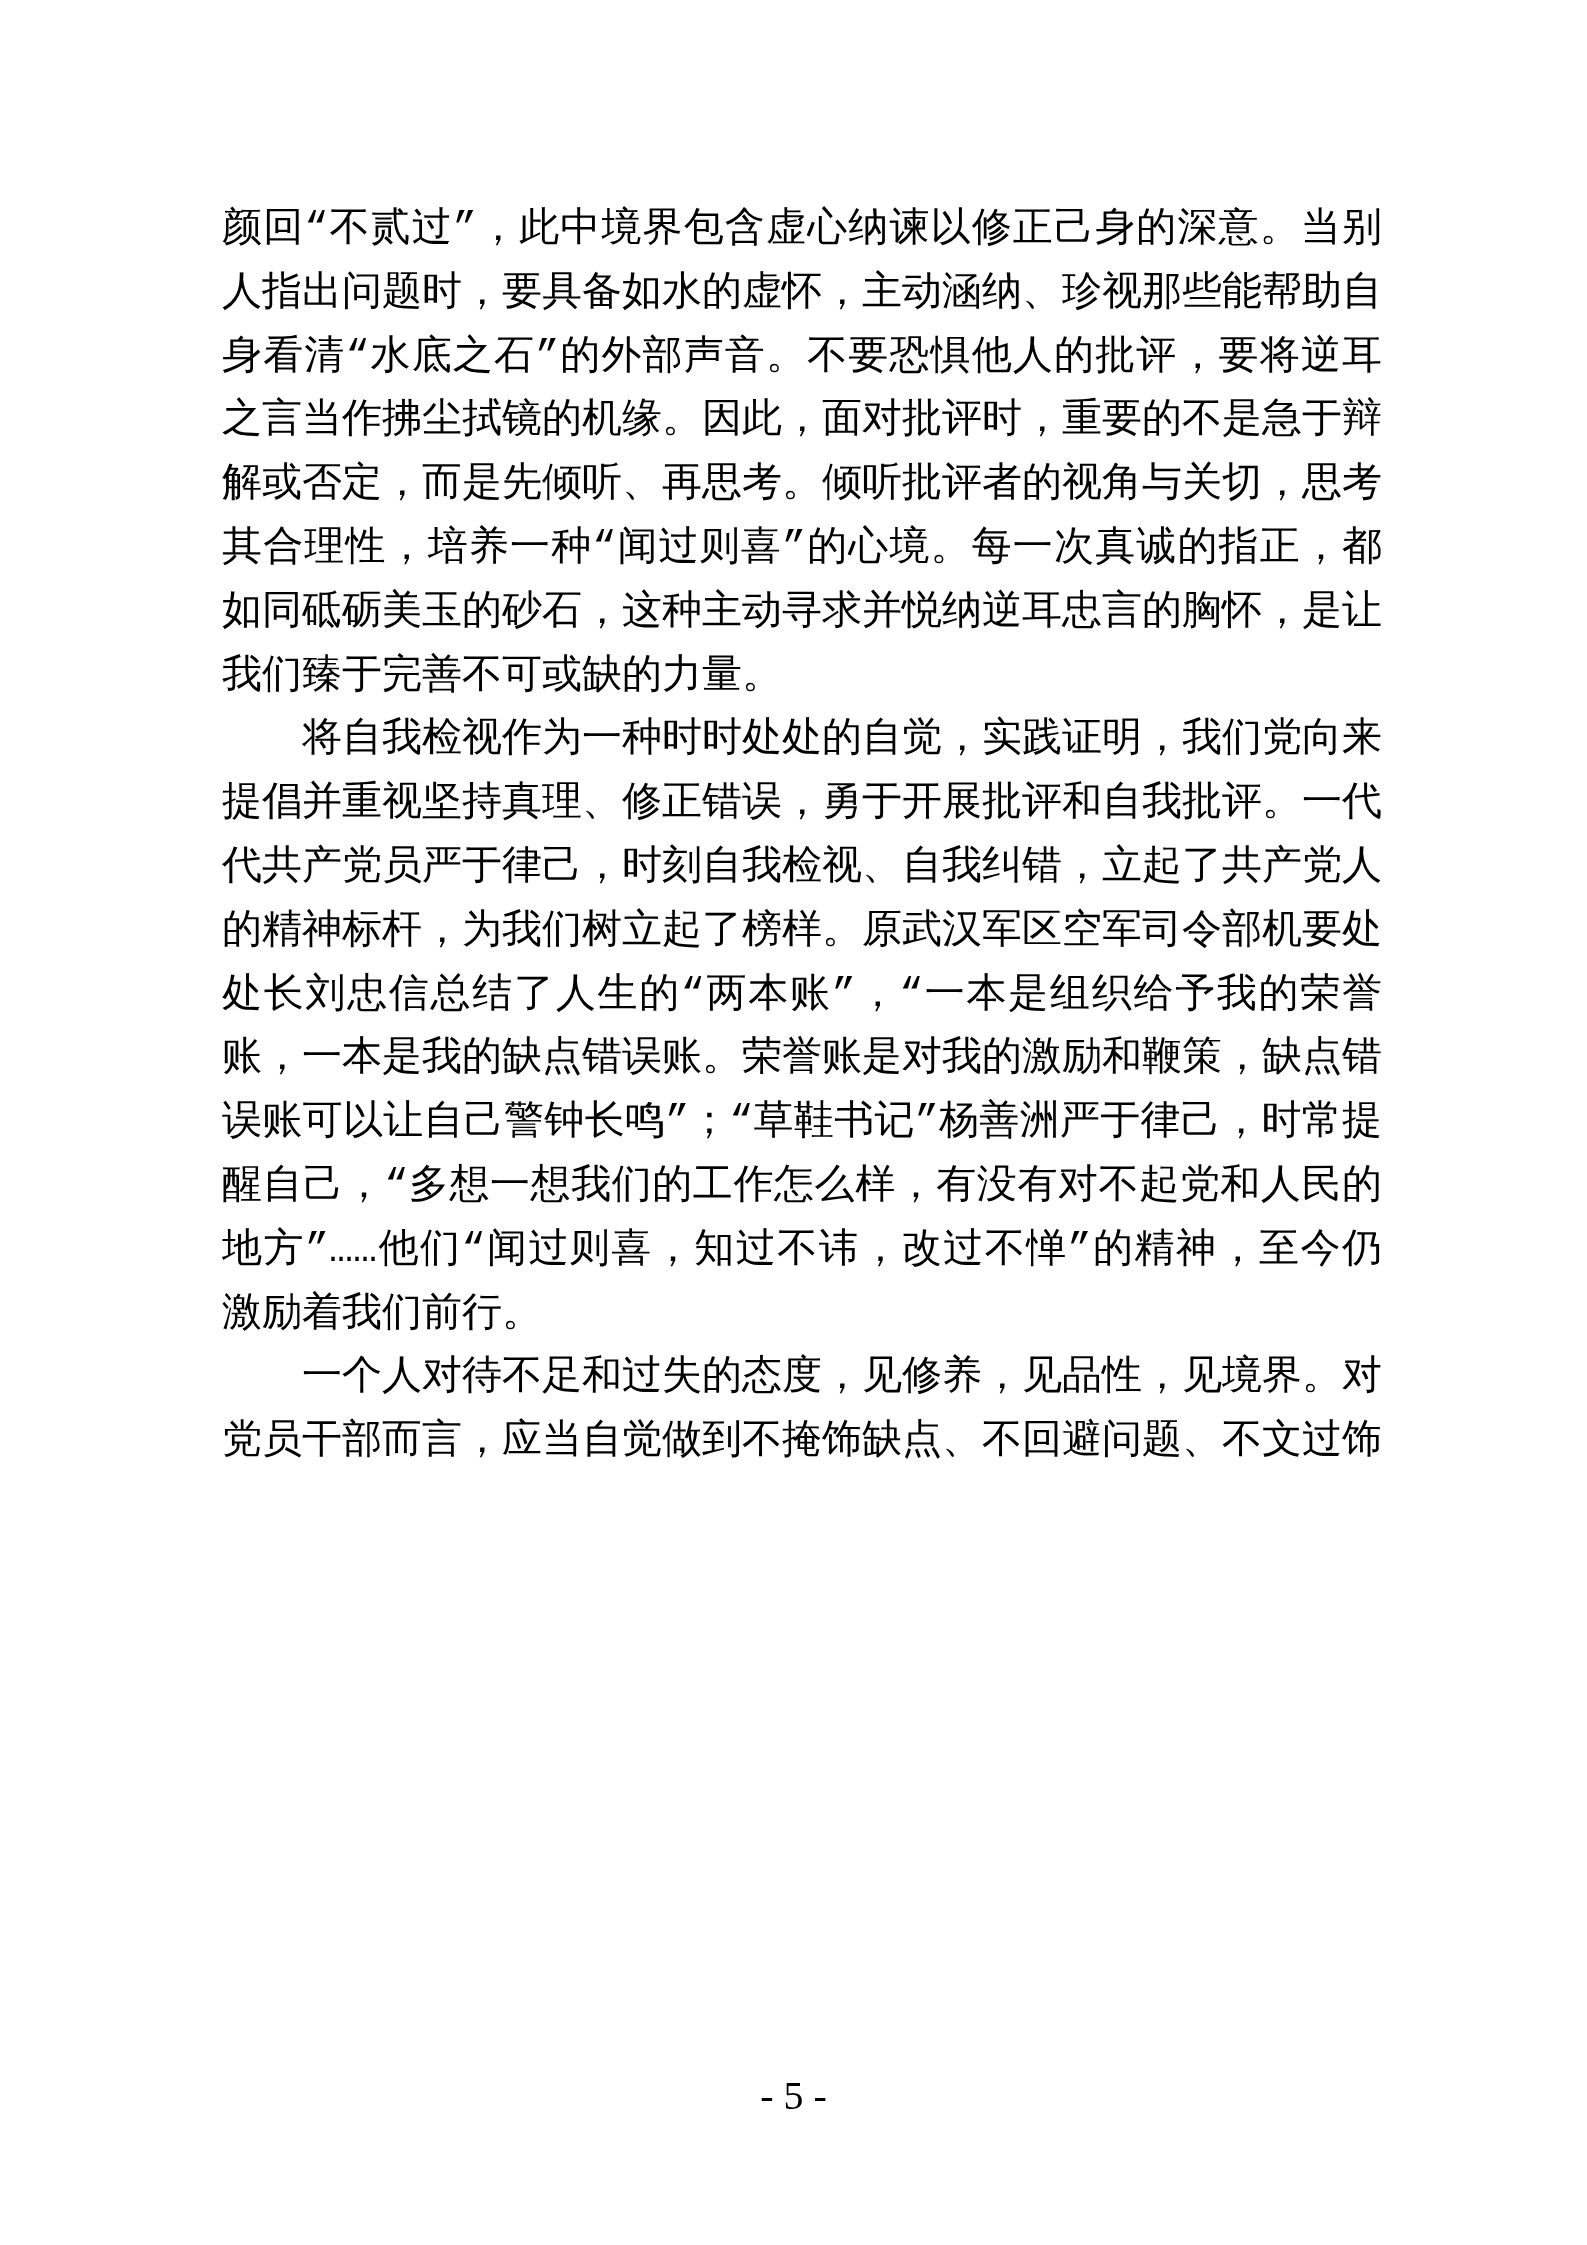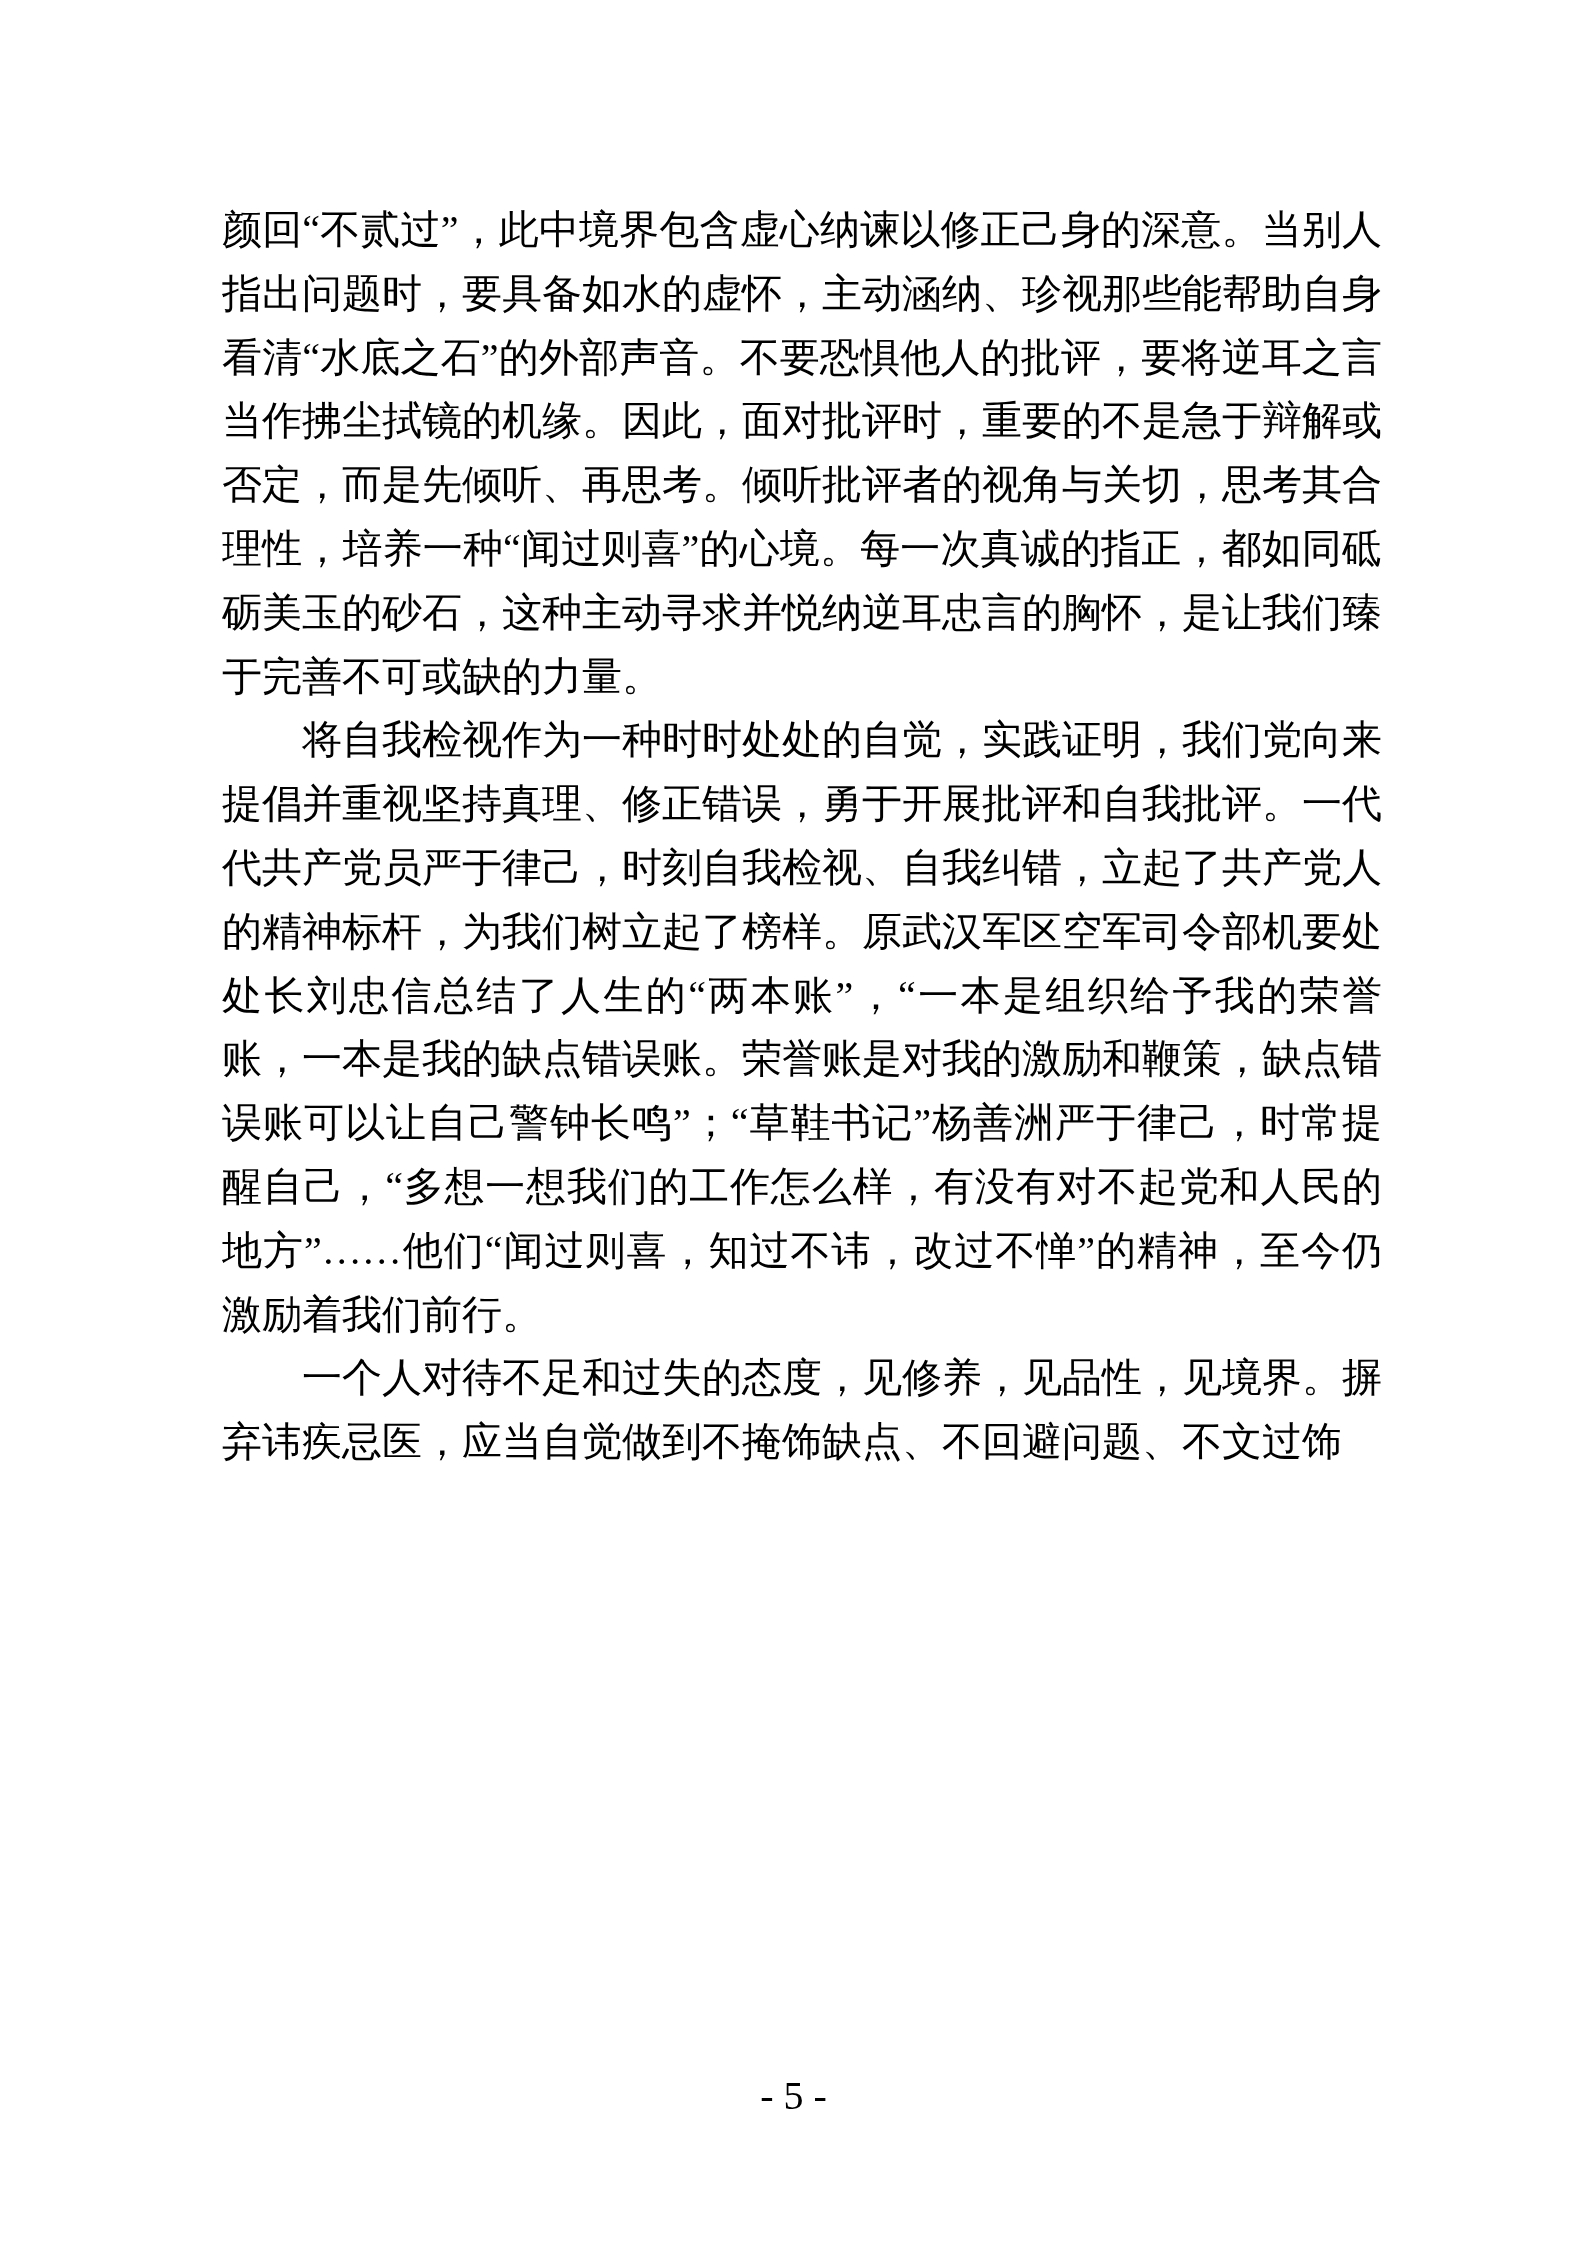--- a/index.html
+++ b/index.html
@@ -23,20 +23,21 @@
     width: 1160px;
     font-size: 40px;
     line-height: 63.8px;
     text-align: justify;
     letter-spacing: 0;
   }
   .text-content p.para {
     margin: 0;
     padding: 0;
     text-indent: 0;
+    font-family: Liberation Mono, monospace;
   }
   .text-content p.para.indent {
     text-indent: 2em;
   }
   .page-number {
     position: absolute;
     left: 0;
     top: 2072px;
     width: 100%;
     text-align: center;
@@ -46,16 +47,16 @@
     color: #000000;
   }
 </style>
 </head>
 <body>
 
 <div class="page">
   <div class="text-content">
       <p class="para">颜回“不贰过”，此中境界包含虚心纳谏以修正己身的深意。当别人指出问题时，要具备如水的虚怀，主动涵纳、珍视那些能帮助自身看清“水底之石”的外部声音。不要恐惧他人的批评，要将逆耳之言当作拂尘拭镜的机缘。因此，面对批评时，重要的不是急于辩解或否定，而是先倾听、再思考。倾听批评者的视角与关切，思考其合理性，培养一种“闻过则喜”的心境。每一次真诚的指正，都如同砥砺美玉的砂石，这种主动寻求并悦纳逆耳忠言的胸怀，是让我们臻于完善不可或缺的力量。</p>
       <p class="para indent">将自我检视作为一种时时处处的自觉，实践证明，我们党向来提倡并重视坚持真理、修正错误，勇于开展批评和自我批评。一代代共产党员严于律己，时刻自我检视、自我纠错，立起了共产党人的精神标杆，为我们树立起了榜样。原武汉军区空军司令部机要处处长刘忠信总结了人生的“两本账”，“一本是组织给予我的荣誉账，一本是我的缺点错误账。荣誉账是对我的激励和鞭策，缺点错误账可以让自己警钟长鸣”；“草鞋书记”杨善洲严于律己，时常提醒自己，“多想一想我们的工作怎么样，有没有对不起党和人民的地方”……他们“闻过则喜，知过不讳，改过不惮”的精神，至今仍激励着我们前行。</p>
-      <p class="para indent">一个人对待不足和过失的态度，见修养，见品性，见境界。摒弃讳疾忌医，应当自觉做到不掩饰缺点、不回避问题、不文过饰</p>
+      <p class="para indent">一个人对待不足和过失的态度，见修养，见品性，见境界。对党员干部而言，应当自觉做到不掩饰缺点、不回避问题、不文过饰</p>
     </div>
   <div class="page-number">- 5 -</div>
 </div>
 
 </body></html>

